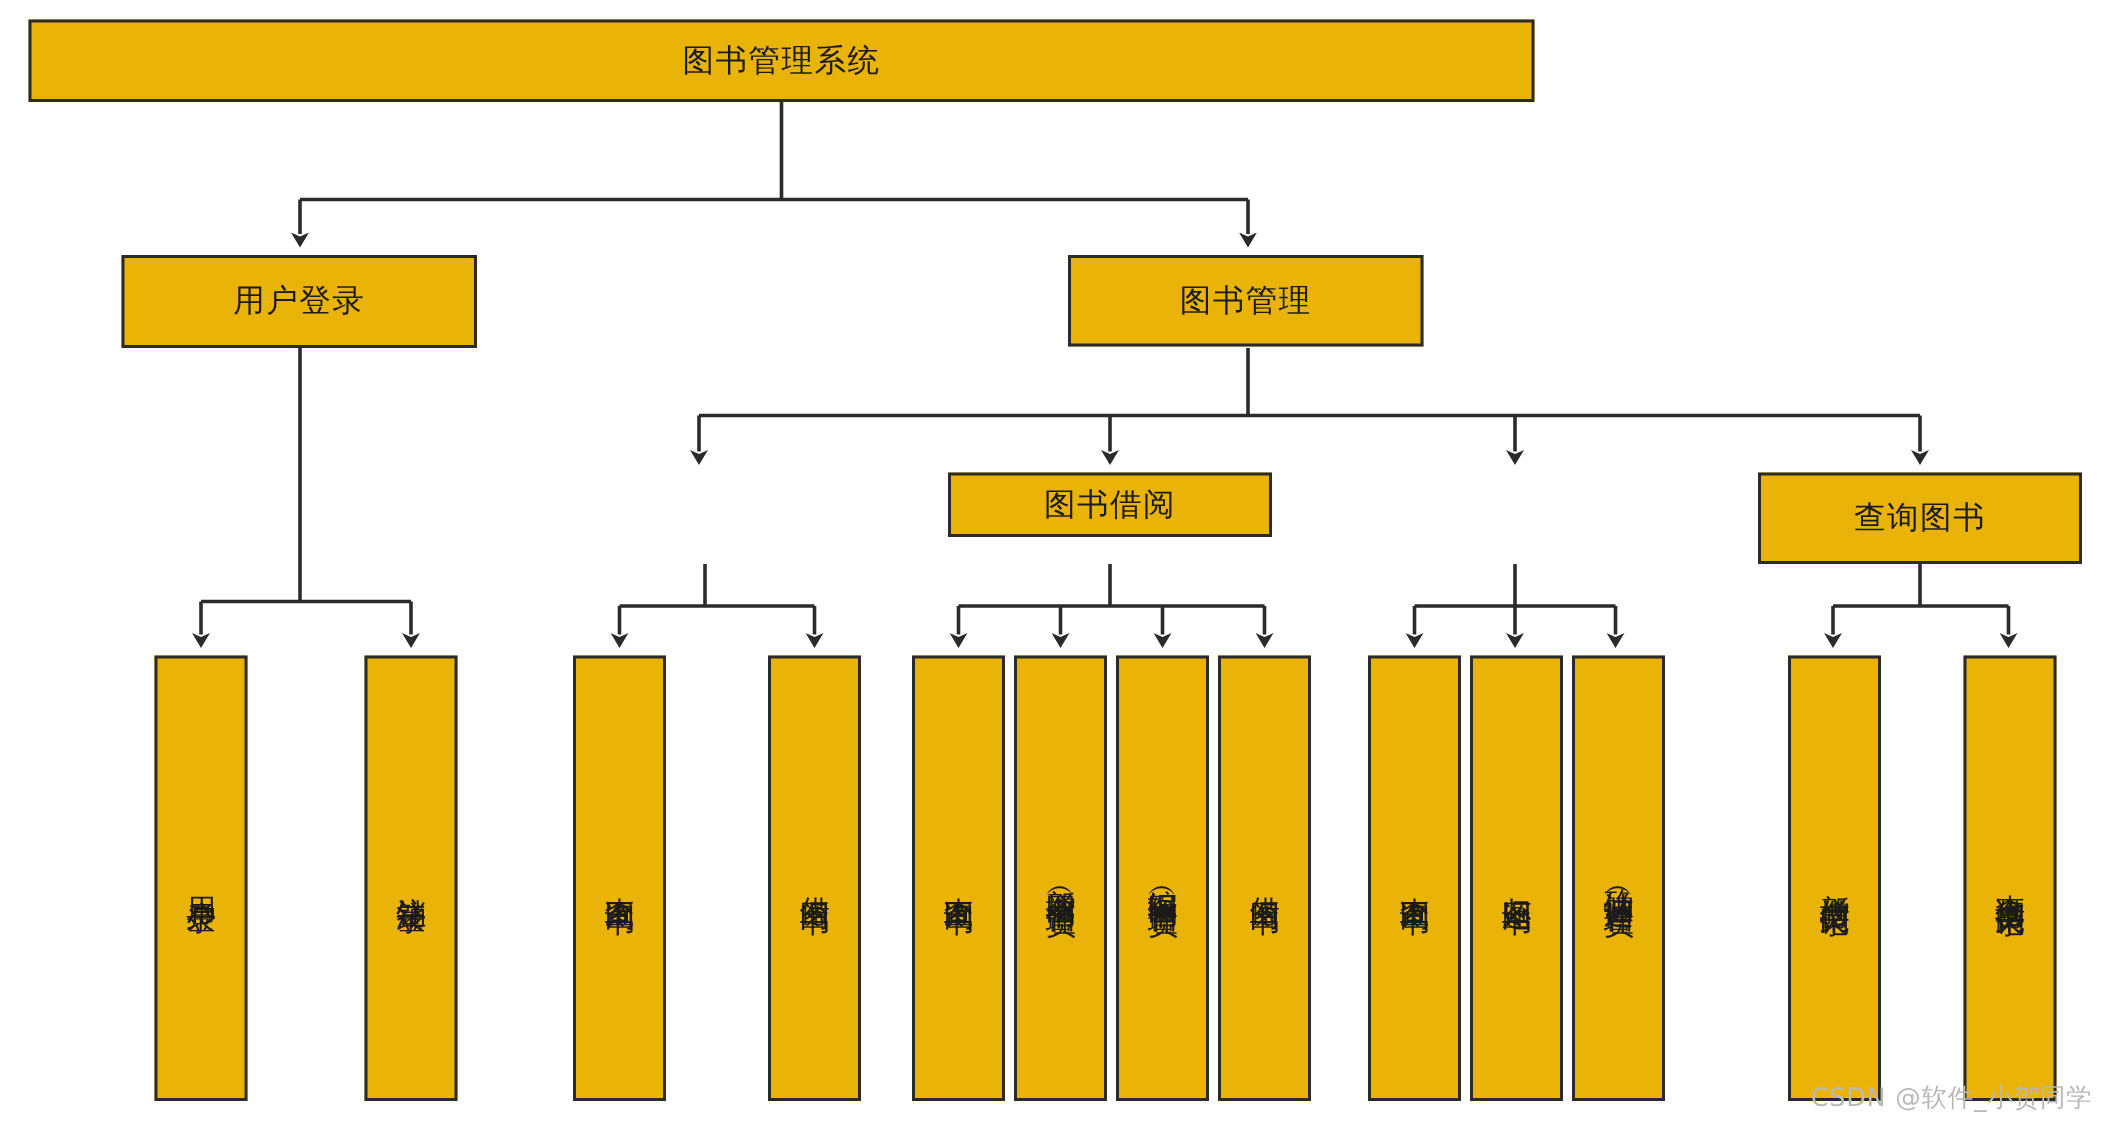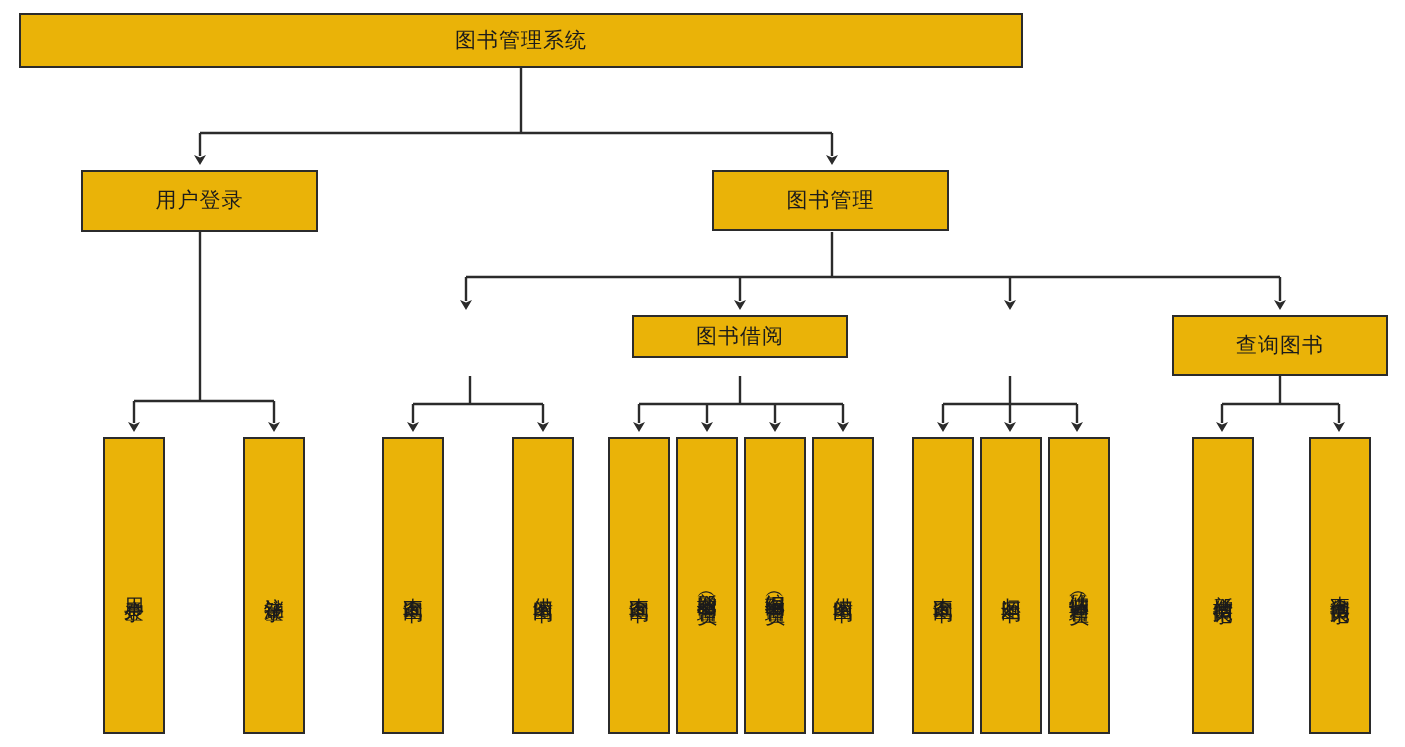--- a/index.html
+++ b/index.html
@@ -186,14 +186,15 @@
   </div>
 
   <div class="node v" style="left:1192px;top:437px;width:62px;height:297px;">
     <span class="vtext">新增借阅记录</span>
   </div>
 
   <div class="node v" style="left:1309px;top:437px;width:62px;height:297px;">
     <span class="vtext">查询借阅记录</span>
   </div>
 
+  <div id="watermark">CSDN @软件_小贺同学</div>
 
 </div>
 
 </body></html>

